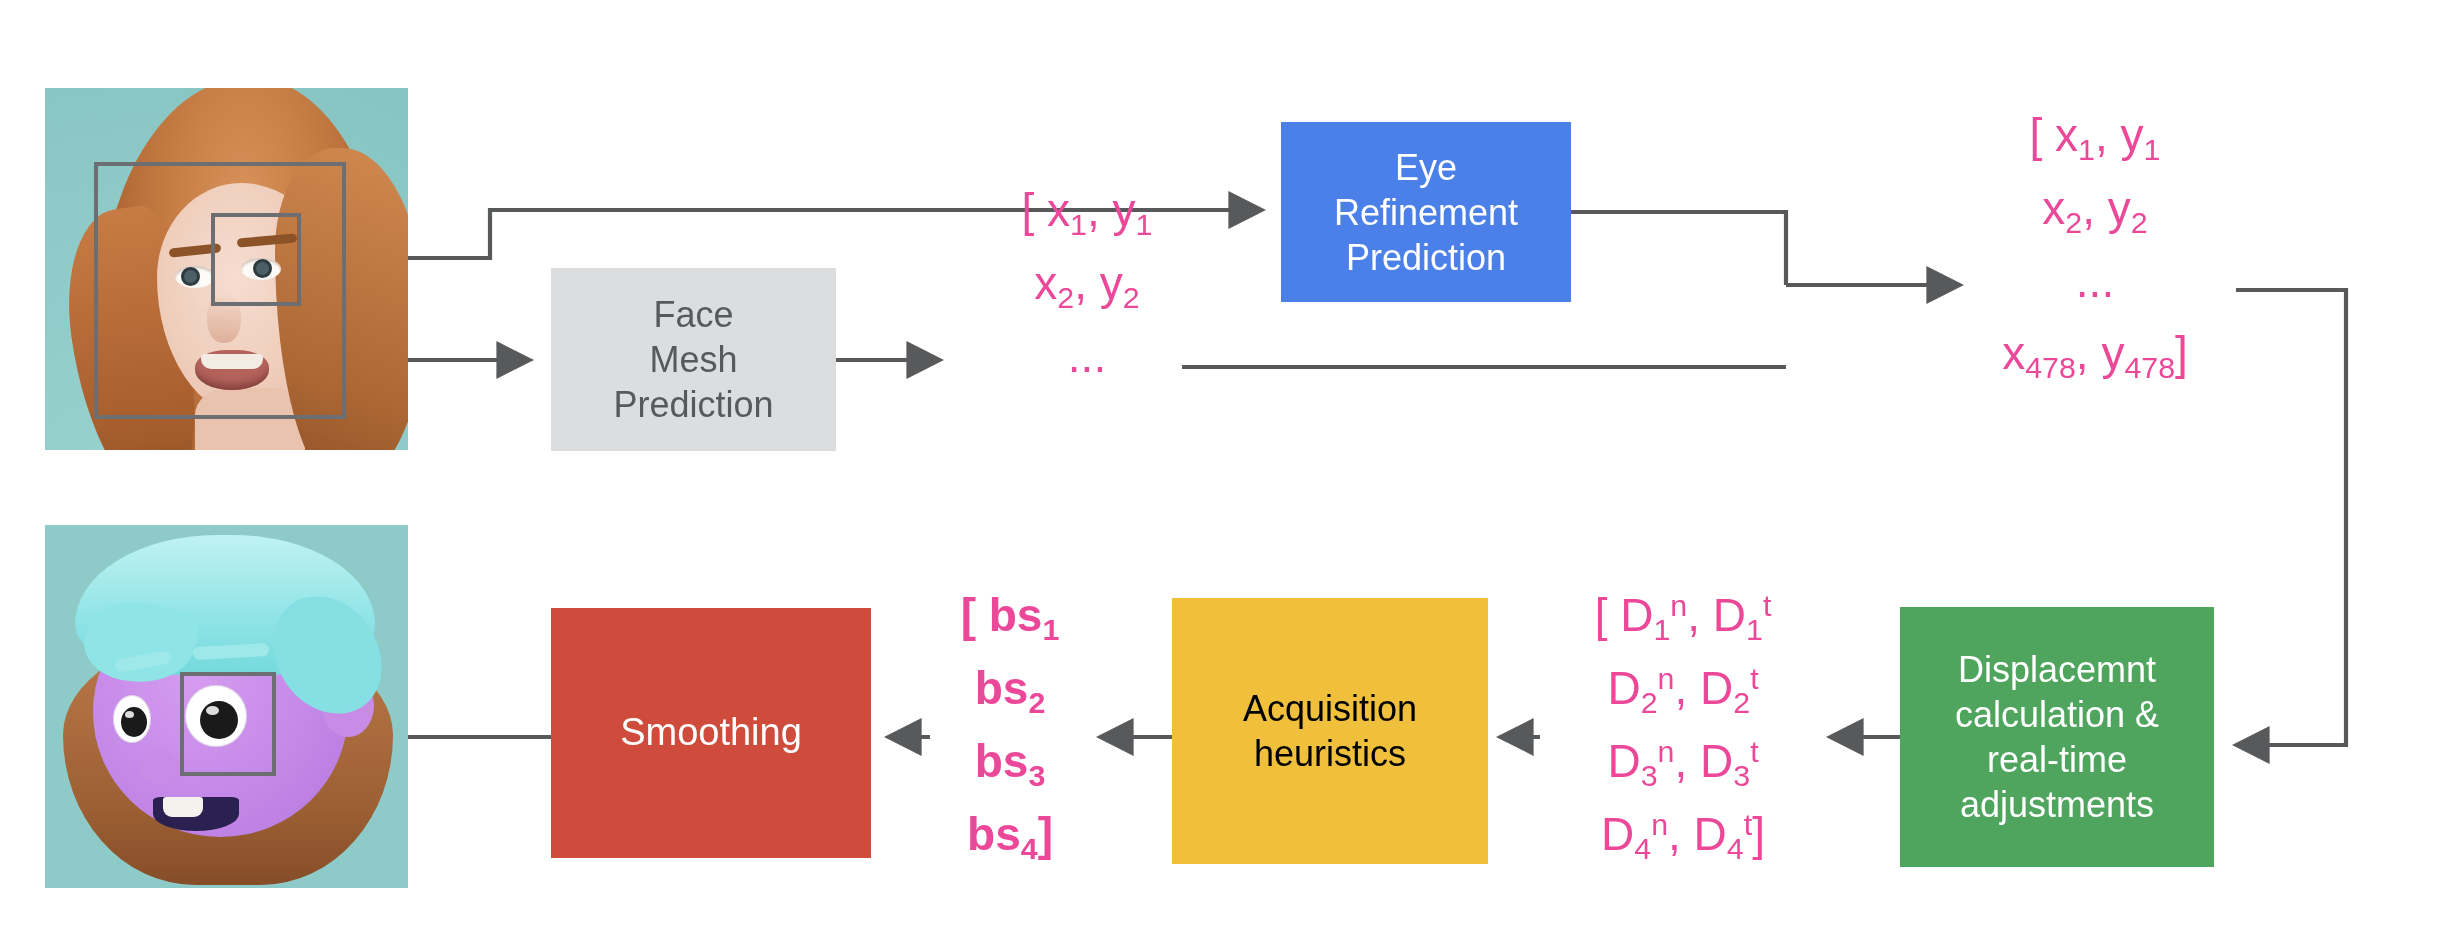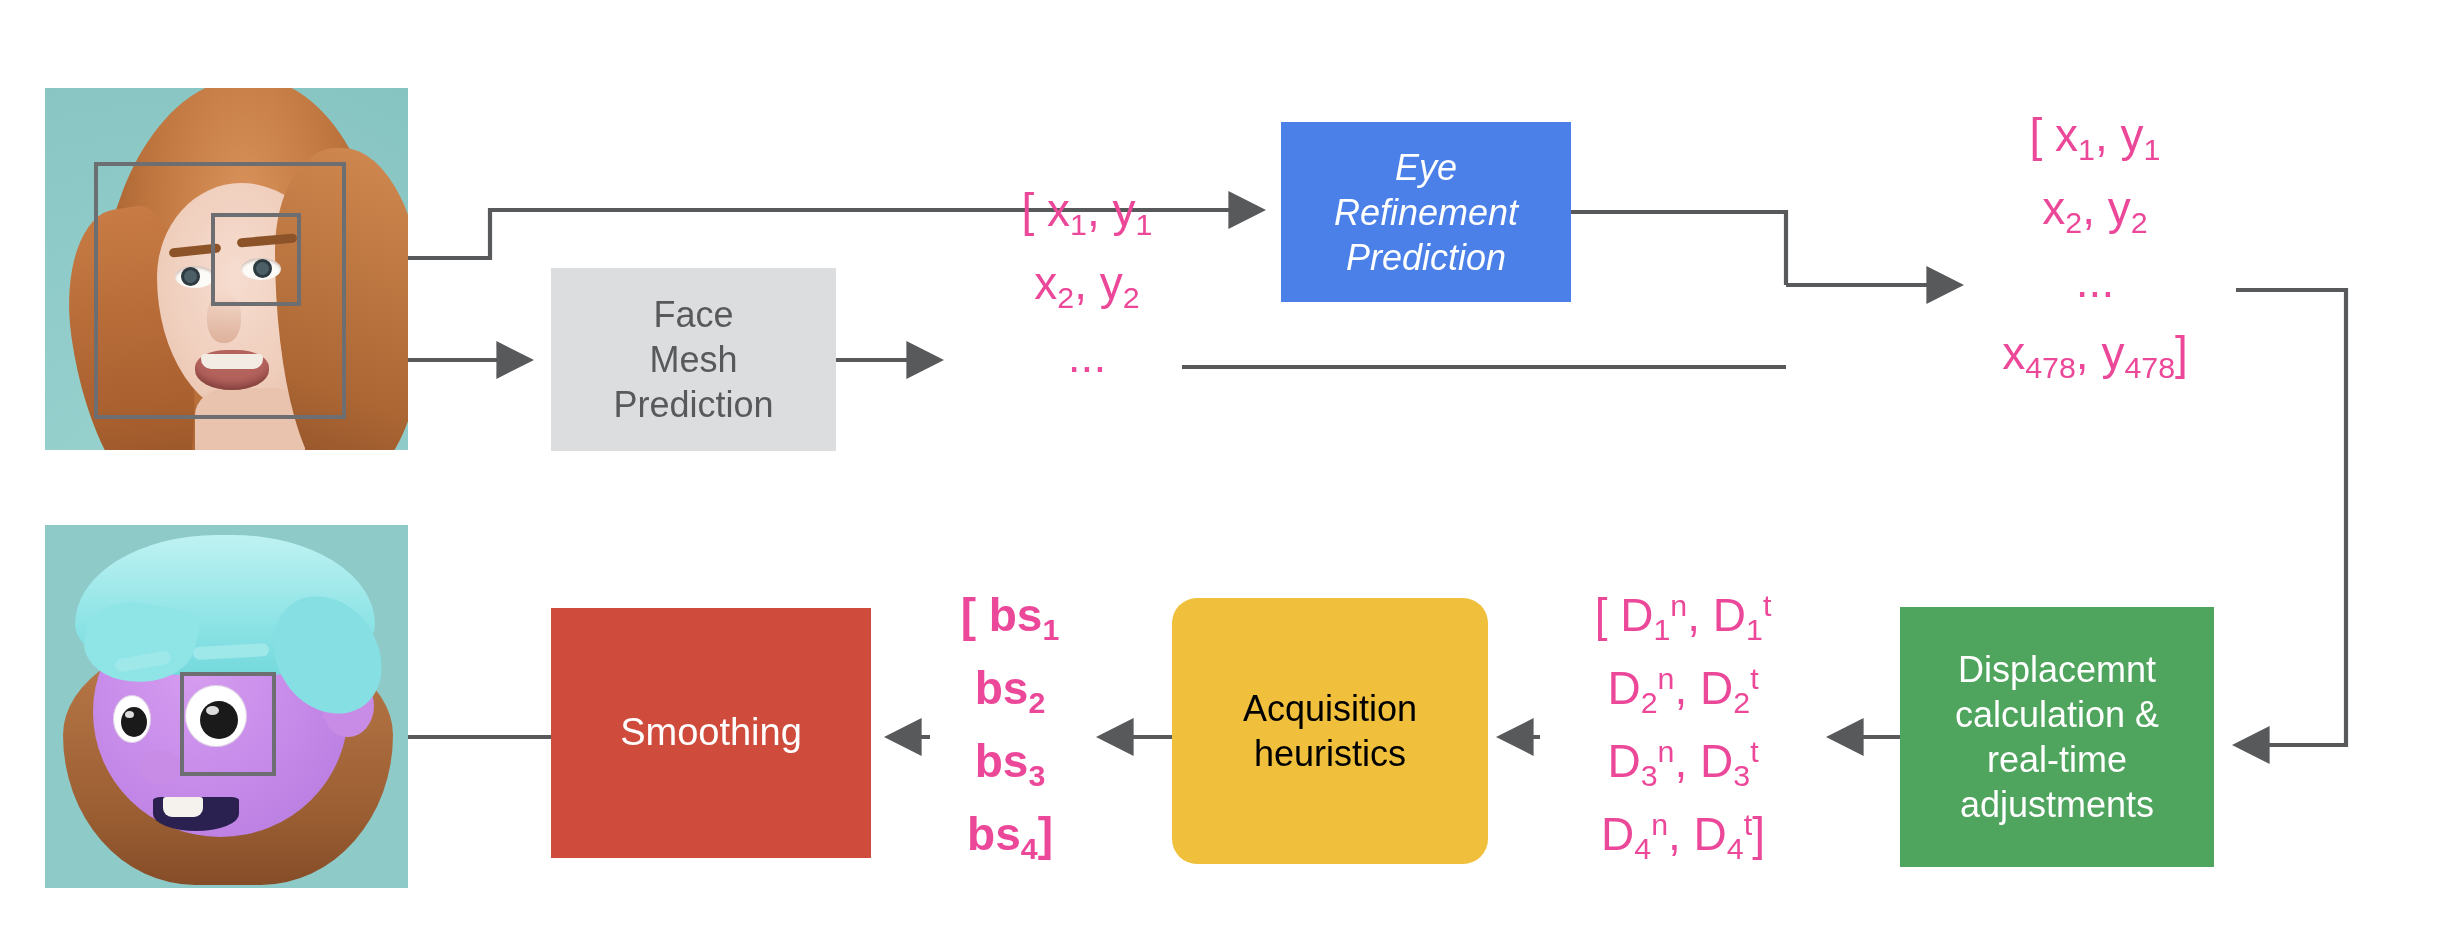--- a/index.html
+++ b/index.html
@@ -32,29 +32,29 @@
     white-space: pre-line;
   }
   .pbox .lbl { display: block; width: 100%; }
 
   #box-face-mesh {
     left: 551px; top: 268px; width: 285px; height: 183px;
     background: #dcddde; color: #58595b; font-size: 36px;
   }
   #box-eye-refine {
     left: 1281px; top: 122px; width: 290px; height: 180px;
-    background: #4a80e8; color: #ffffff; font-size: 36px; font-style: italic;
+    background: #4a80e8; color: #ffffff; font-size: 36px;
   }
   #box-displacement {
     left: 1900px; top: 607px; width: 314px; height: 260px;
     background: #4fa55d; color: #ffffff; font-size: 36px; justify-content: center;
   }
   #box-acquisition {
     left: 1172px; top: 598px; width: 316px; height: 266px;
-    background: #f0c03d; color: #000000; font-size: 36px; border-radius: 25px;
+    background: #f0c03d; color: #000000; font-size: 36px;
   }
   #box-smoothing {
     left: 551px; top: 608px; width: 320px; height: 250px;
     background: #cf4c3c; color: #ffffff; font-size: 38px;
   }
 
   
   .vec {
     position: absolute;
     color: #ec4899;

